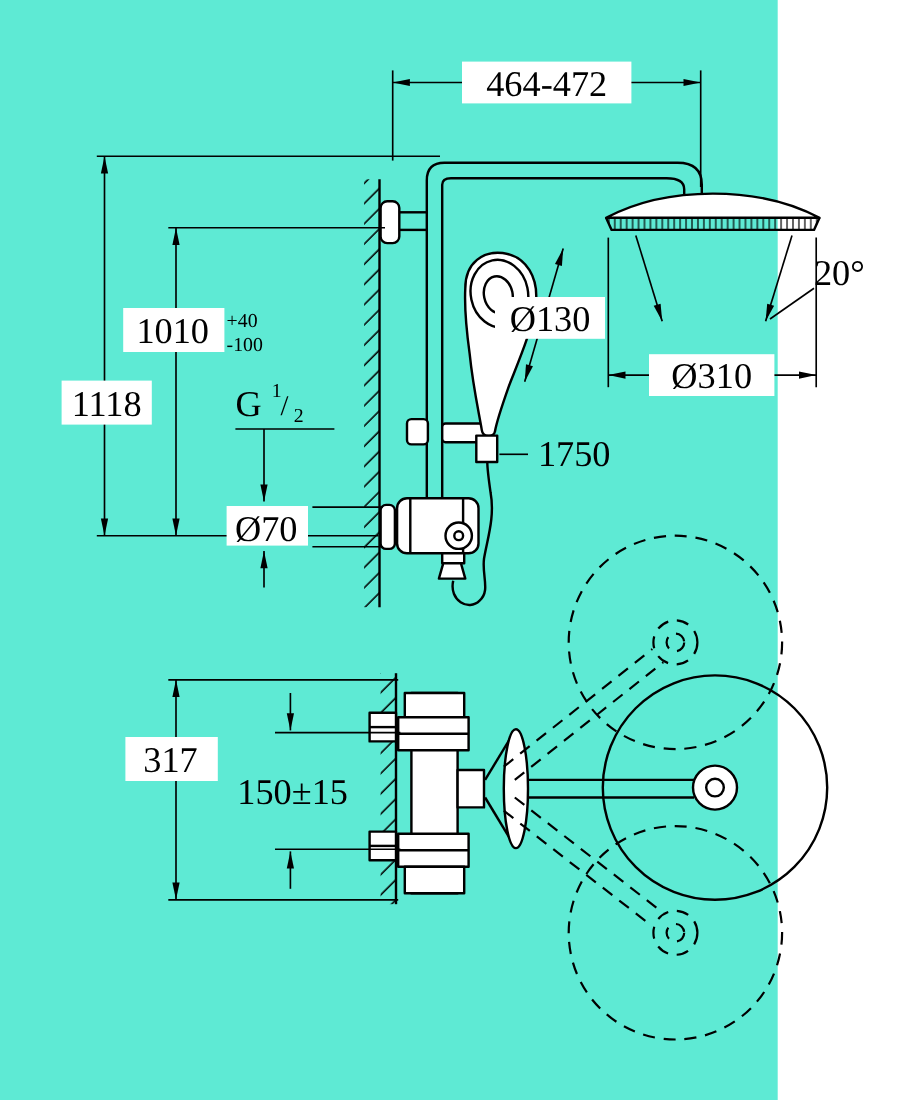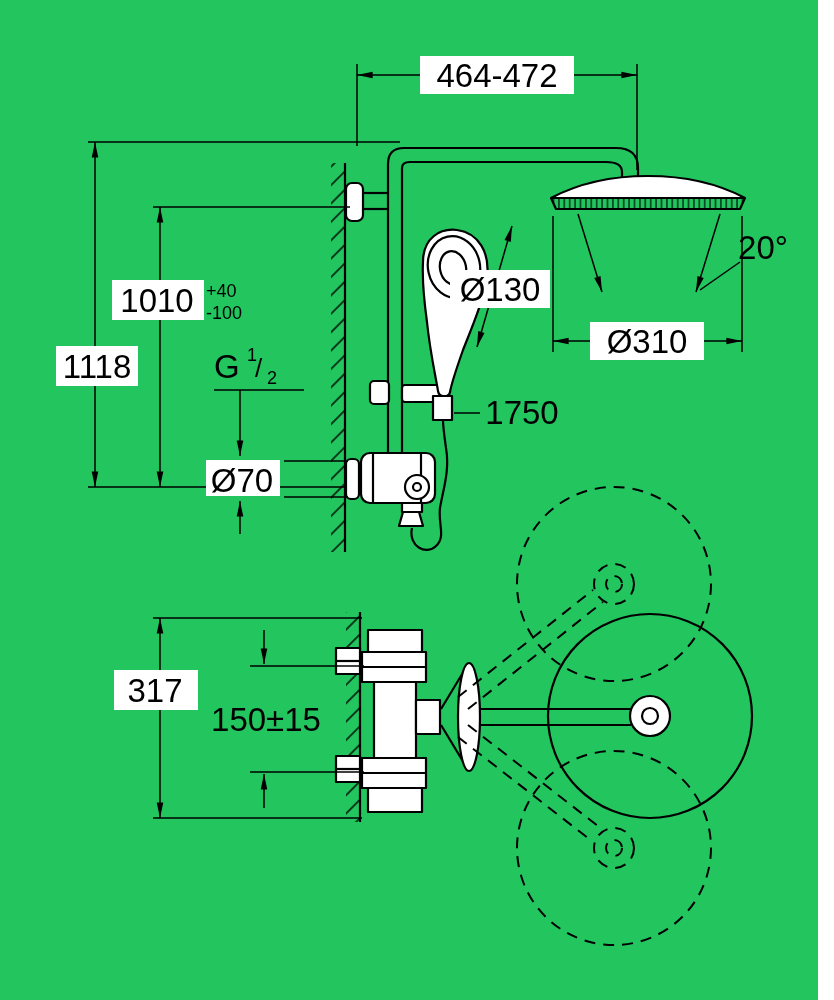--- a/index.html
+++ b/index.html
@@ -1,16 +1,16 @@
 <!DOCTYPE html>
 <html><head>
 <meta charset="utf-8">
 <style>
   html,body{margin:0;padding:0;background:#ffffff;}
-  .stage{width:818px;height:1000px;background:#22c55e;position:relative;font-family:Liberation Sans, sans-serif;}
+  .stage{width:707px;height:1000px;background:#5eead4;position:relative;font-family:Liberation Serif, serif;}
   .obj{stroke:#000;fill:none;stroke-width:2.2;stroke-linejoin:round;}
   .objf{stroke:#000;fill:#fff;stroke-width:2.2;stroke-linejoin:round;}
   .dim{stroke:#000;fill:none;stroke-width:1.5;}
   .dash{stroke:#000;fill:none;stroke-width:2;stroke-dasharray:11 8;}
   .lbl{font-size:33px;fill:#000;}
   .lbl-sm{font-size:18px;fill:#000;}
   .lbl-med{font-size:26px;fill:#000;}
   .mid{text-anchor:middle;}
   .bg{fill:#fff;stroke:none;}
 </style>

